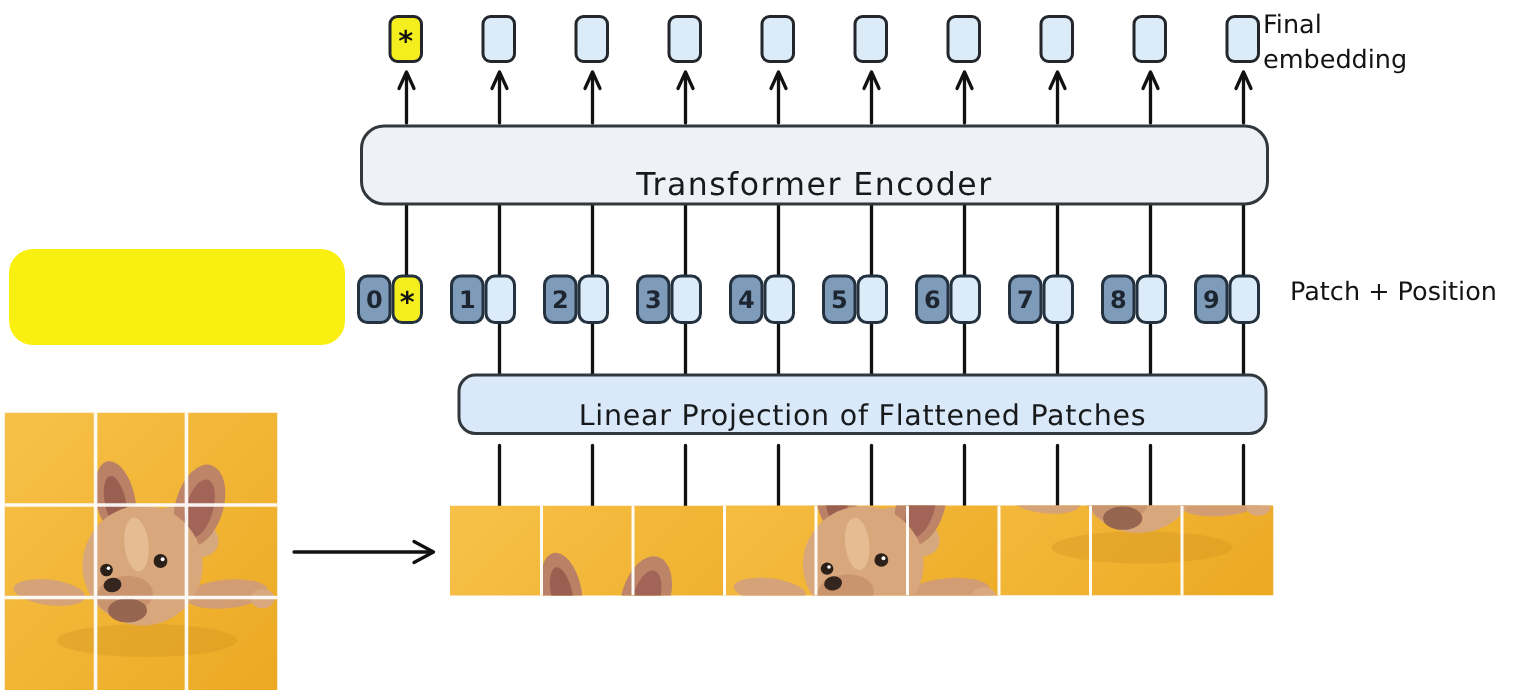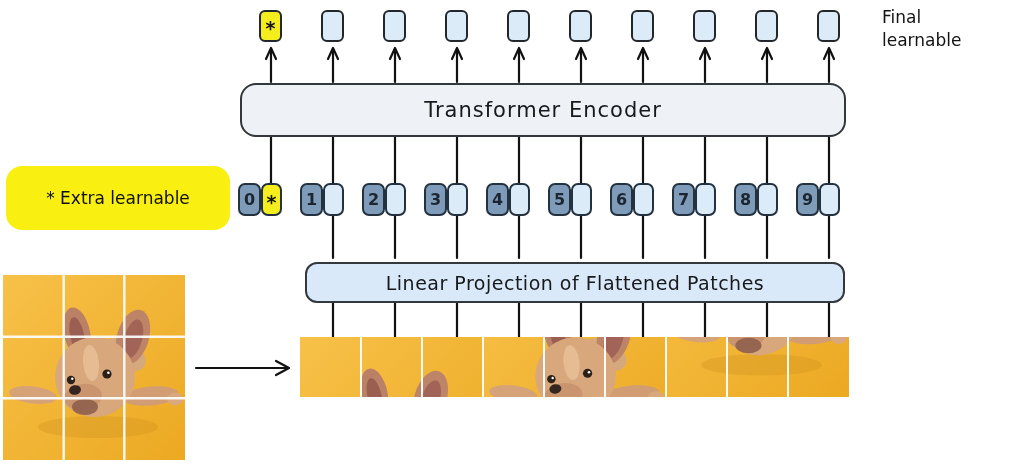--- a/index.html
+++ b/index.html
@@ -6,24 +6,24 @@
   .canvas{position:relative;width:1024px;height:465px;background:#ffffff;
           font-family:"DejaVu Sans",sans-serif;overflow:hidden;}
   svg.layer{position:absolute;left:0;top:0;}
   .fbox{position:absolute;top:10px;width:23px;height:32px;border:2px solid #23272b;
         border-radius:6px;box-sizing:border-box;display:flex;align-items:center;
         justify-content:center;background:#dcebf8;}
   .fbox .ast,.tok .ast{font-size:19px;font-weight:700;color:#111;transform:translateY(2px);}
   .tok{position:absolute;top:183px;height:33px;border:2px solid #243240;border-radius:7px;
        box-sizing:border-box;display:flex;align-items:center;justify-content:center;
        font-size:16px;font-weight:600;color:#1d2630;}
-  .box{position:absolute;border:2px solid #33383d;display:flex;align-items:center;
+  .box{position:absolute;border:2px solid #33383d;display:flex;align-items:flex-end;
        justify-content:center;box-sizing:border-box;color:#17191b;}
   .encoder{left:240px;top:83px;width:606px;height:54px;border-radius:16px;font-size:21px;letter-spacing:1px;}
-  .projection{left:305px;top:262px;width:540px;height:41px;border-radius:12px;font-size:19px;letter-spacing:0.5px;}
+  .projection{left:305px;top:249px;width:540px;height:41px;border-radius:12px;font-size:19px;letter-spacing:0.5px;}
   .note{position:absolute;left:6px;top:166px;width:224px;height:64px;border-radius:16px;
         display:flex;flex-direction:column;align-items:center;justify-content:center;
         font-size:17px;line-height:26px;color:#101010;font-weight:500;}
   .sidelabel{position:absolute;font-size:17px;line-height:23px;color:#141414;}
   .strip{position:absolute;left:300px;top:337px;}
   .dogimg{position:absolute;left:3px;top:275px;}
 </style>
 </head>
 <body>
 
@@ -232,23 +232,23 @@
         <line x1="183" y1="0" x2="183" y2="60"></line>
         <line x1="244" y1="0" x2="244" y2="60"></line>
         <line x1="305" y1="0" x2="305" y2="60"></line>
         <line x1="366" y1="0" x2="366" y2="60"></line>
         <line x1="427" y1="0" x2="427" y2="60"></line>
         <line x1="488" y1="0" x2="488" y2="60"></line>
       </g>
     </svg>
 
   <div class="note" style="background: rgb(249, 240, 17);">
-    <span>* Extra learnable</span>
-  </div>
-
-  <div class="sidelabel" style="left:882px;top:6px;">
+  </div>
+
+  <div class="sidelabel" style="left:842px;top:6px;">
     <div>Final</div>
-    <div>learnable</div>
+    <div>embedding</div>
   </div>
   <div class="sidelabel" style="left:860px;top:184px;">
+    <div>Patch + Position</div>
   </div>
 
 </div>
 
 </body></html>

